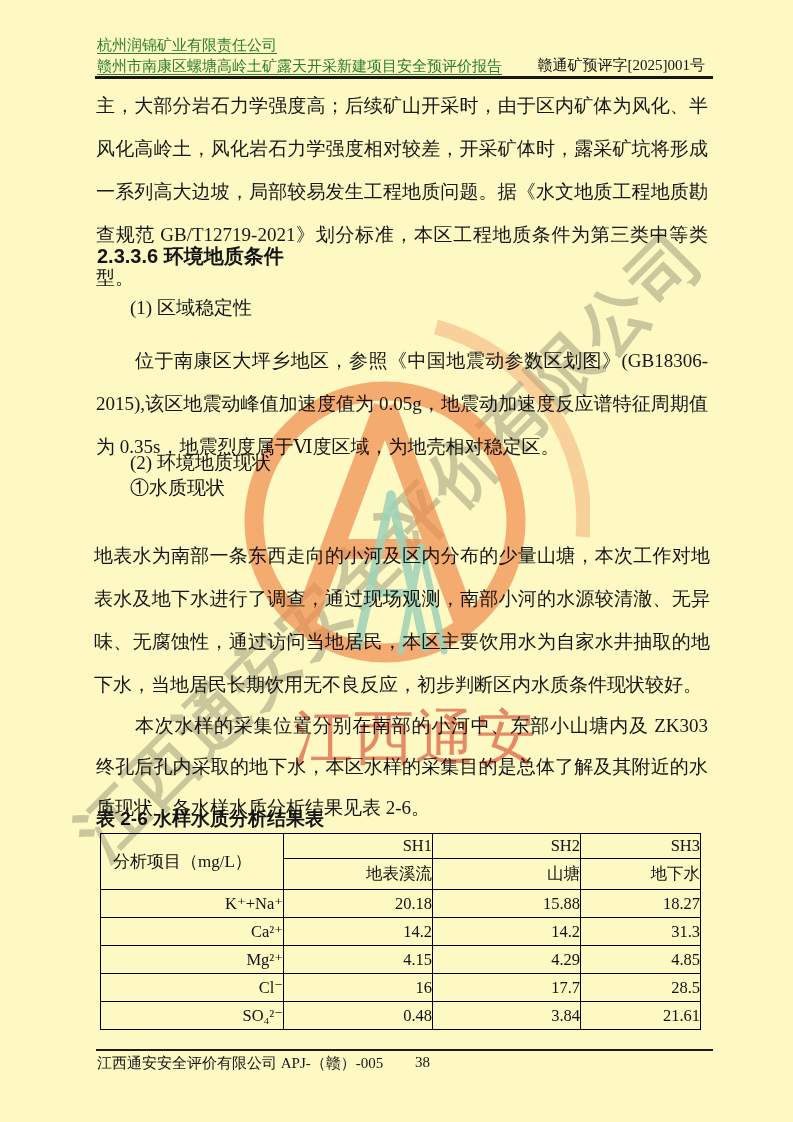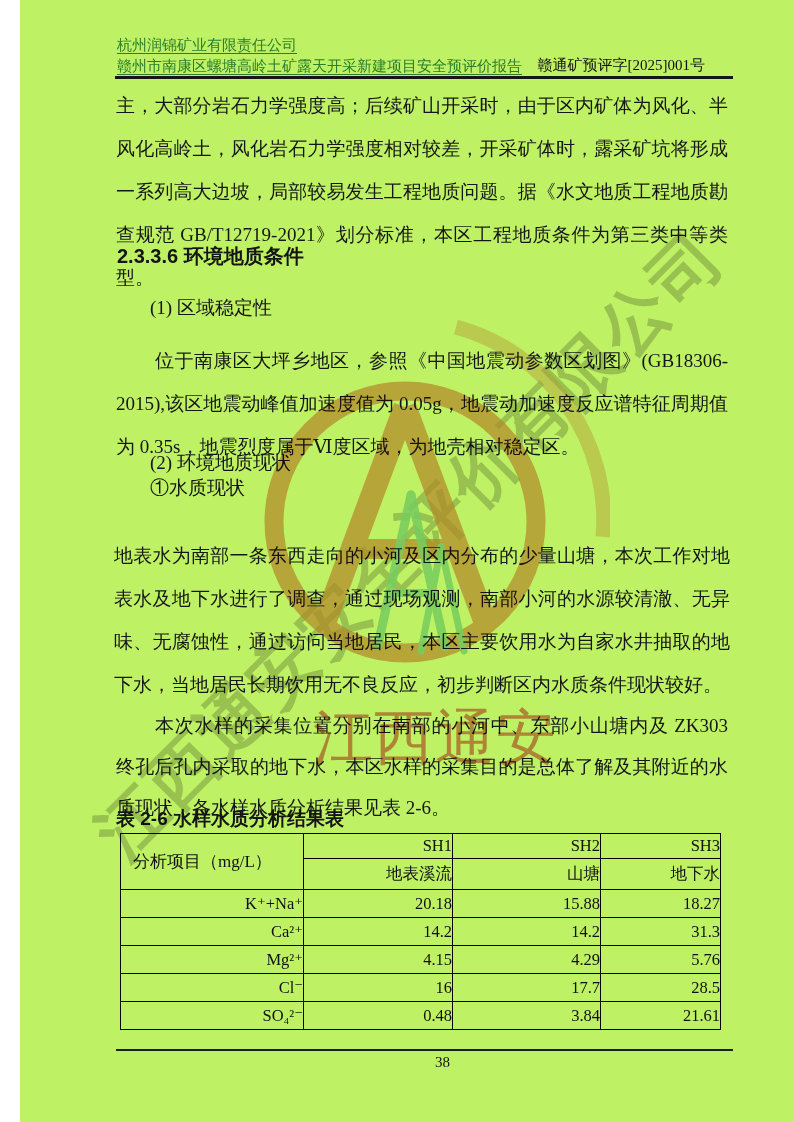--- a/index.html
+++ b/index.html
@@ -3,21 +3,21 @@
 <meta charset="utf-8">
 <style>
   html,body{margin:0;padding:0;}
   body{
     width:793px;height:1122px;
     background:#ffffff;
     font-family:"Liberation Serif","DejaVu Serif",serif;
     position:relative;overflow:hidden;
     color:#151515;
   }
-  .page{position:absolute;inset:0;background:#bef264;margin-left:20px;}
+  .page{position:absolute;inset:0;background:#fef9c3;}
 
   
   .header-left{position:absolute;left:97px;top:35px;}
   .h-line{font-size:15px;line-height:21px;color:#2a7d2a;
           text-decoration:underline;text-underline-offset:3px;white-space:nowrap;}
   .doc-number{position:absolute;right:88px;top:56px;font-size:15px;color:#111;white-space:nowrap;}
   .header-rule{position:absolute;left:95px;top:76px;width:618px;height:3px;background:#161616;}
 
   
   .para{position:absolute;font-size:19px;line-height:43px;text-align:justify;color:#161616;}
@@ -112,38 +112,39 @@
       <tr class="r-data">
         <td>Ca²⁺</td>
         <td>14.2</td>
         <td>14.2</td>
         <td>31.3</td>
       </tr>
       <tr class="r-data">
         <td>Mg²⁺</td>
         <td>4.15</td>
         <td>4.29</td>
-        <td>5.76</td>
+        <td>4.85</td>
       </tr>
       <tr class="r-data">
         <td>Cl⁻</td>
         <td>16</td>
         <td>17.7</td>
         <td>28.5</td>
       </tr>
       <tr class="r-data">
         <td>SO₄²⁻</td>
         <td>0.48</td>
         <td>3.84</td>
         <td>21.61</td>
       </tr>
     </tbody>
   </table>
 
   <div class="footer-rule"></div>
+  <div class="footer-text">江西通安安全评价有限公司 APJ-（赣）-005</div>
   <div class="page-num">38</div>
 
   <div class="wm-layer">
     <div class="wm-gray">江西通安安全评价有限公司</div>
 
     <svg class="wm-svg" style="left:235px;top:375px;" width="300" height="292" viewBox="0 0 300 292">
       <g stroke="#f08a5f" fill="none" opacity="0.68" stroke-linecap="butt">
         <circle cx="150" cy="147" r="131" stroke-width="19"></circle>
         <path d="M150,32 L68,252" stroke-width="23"></path>
         <path d="M150,32 L232,252" stroke-width="23"></path>

